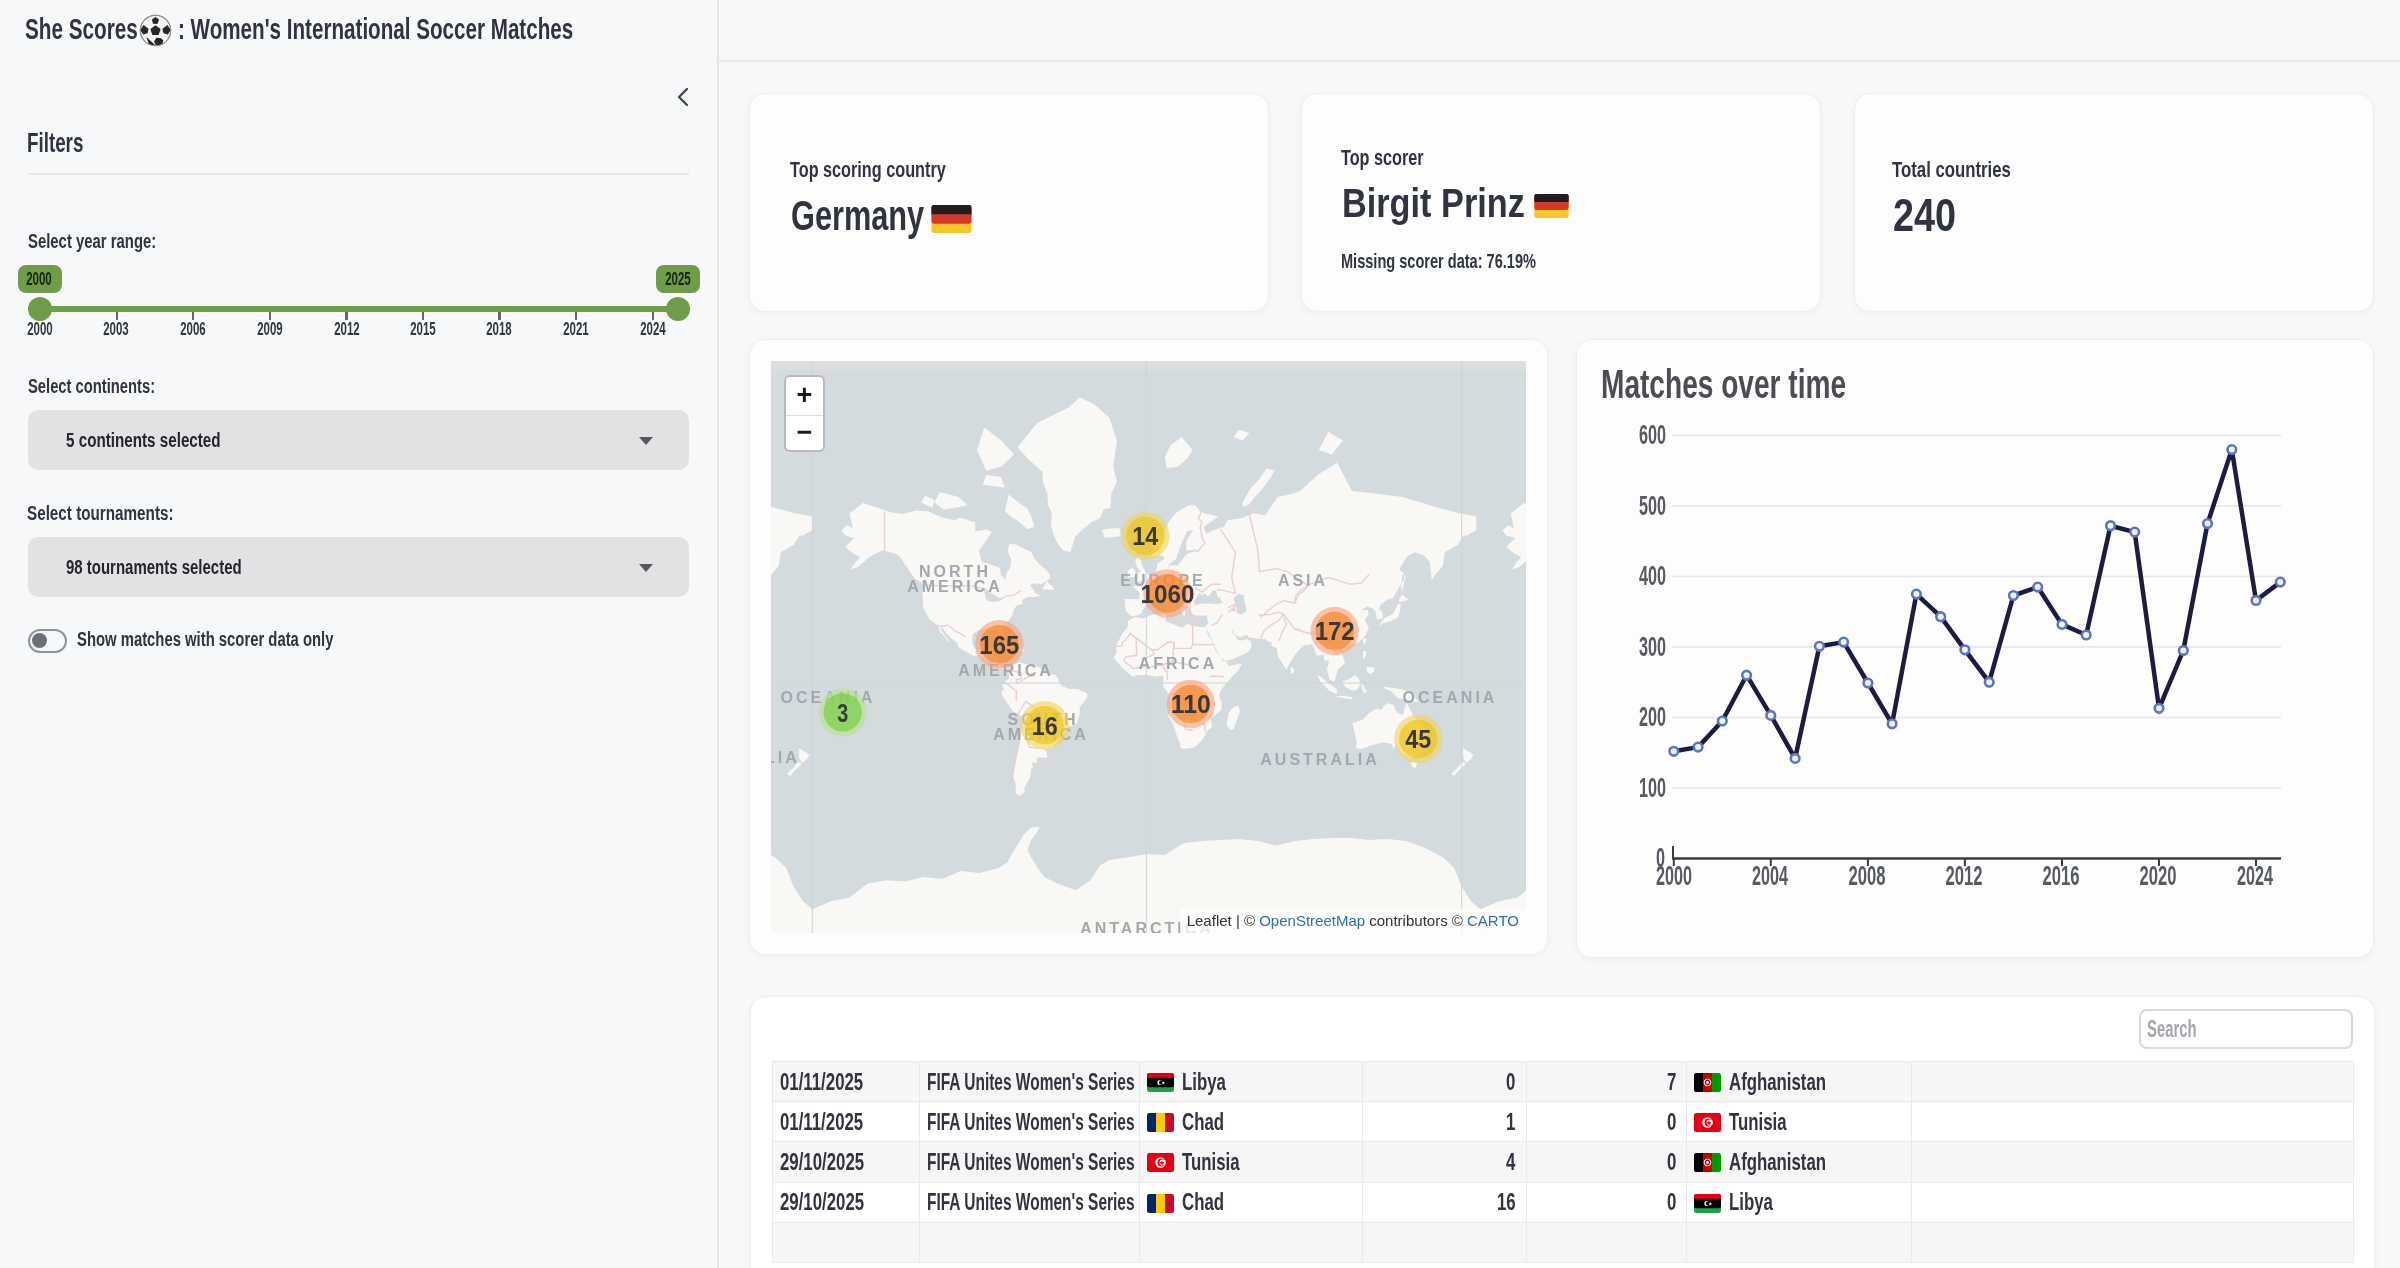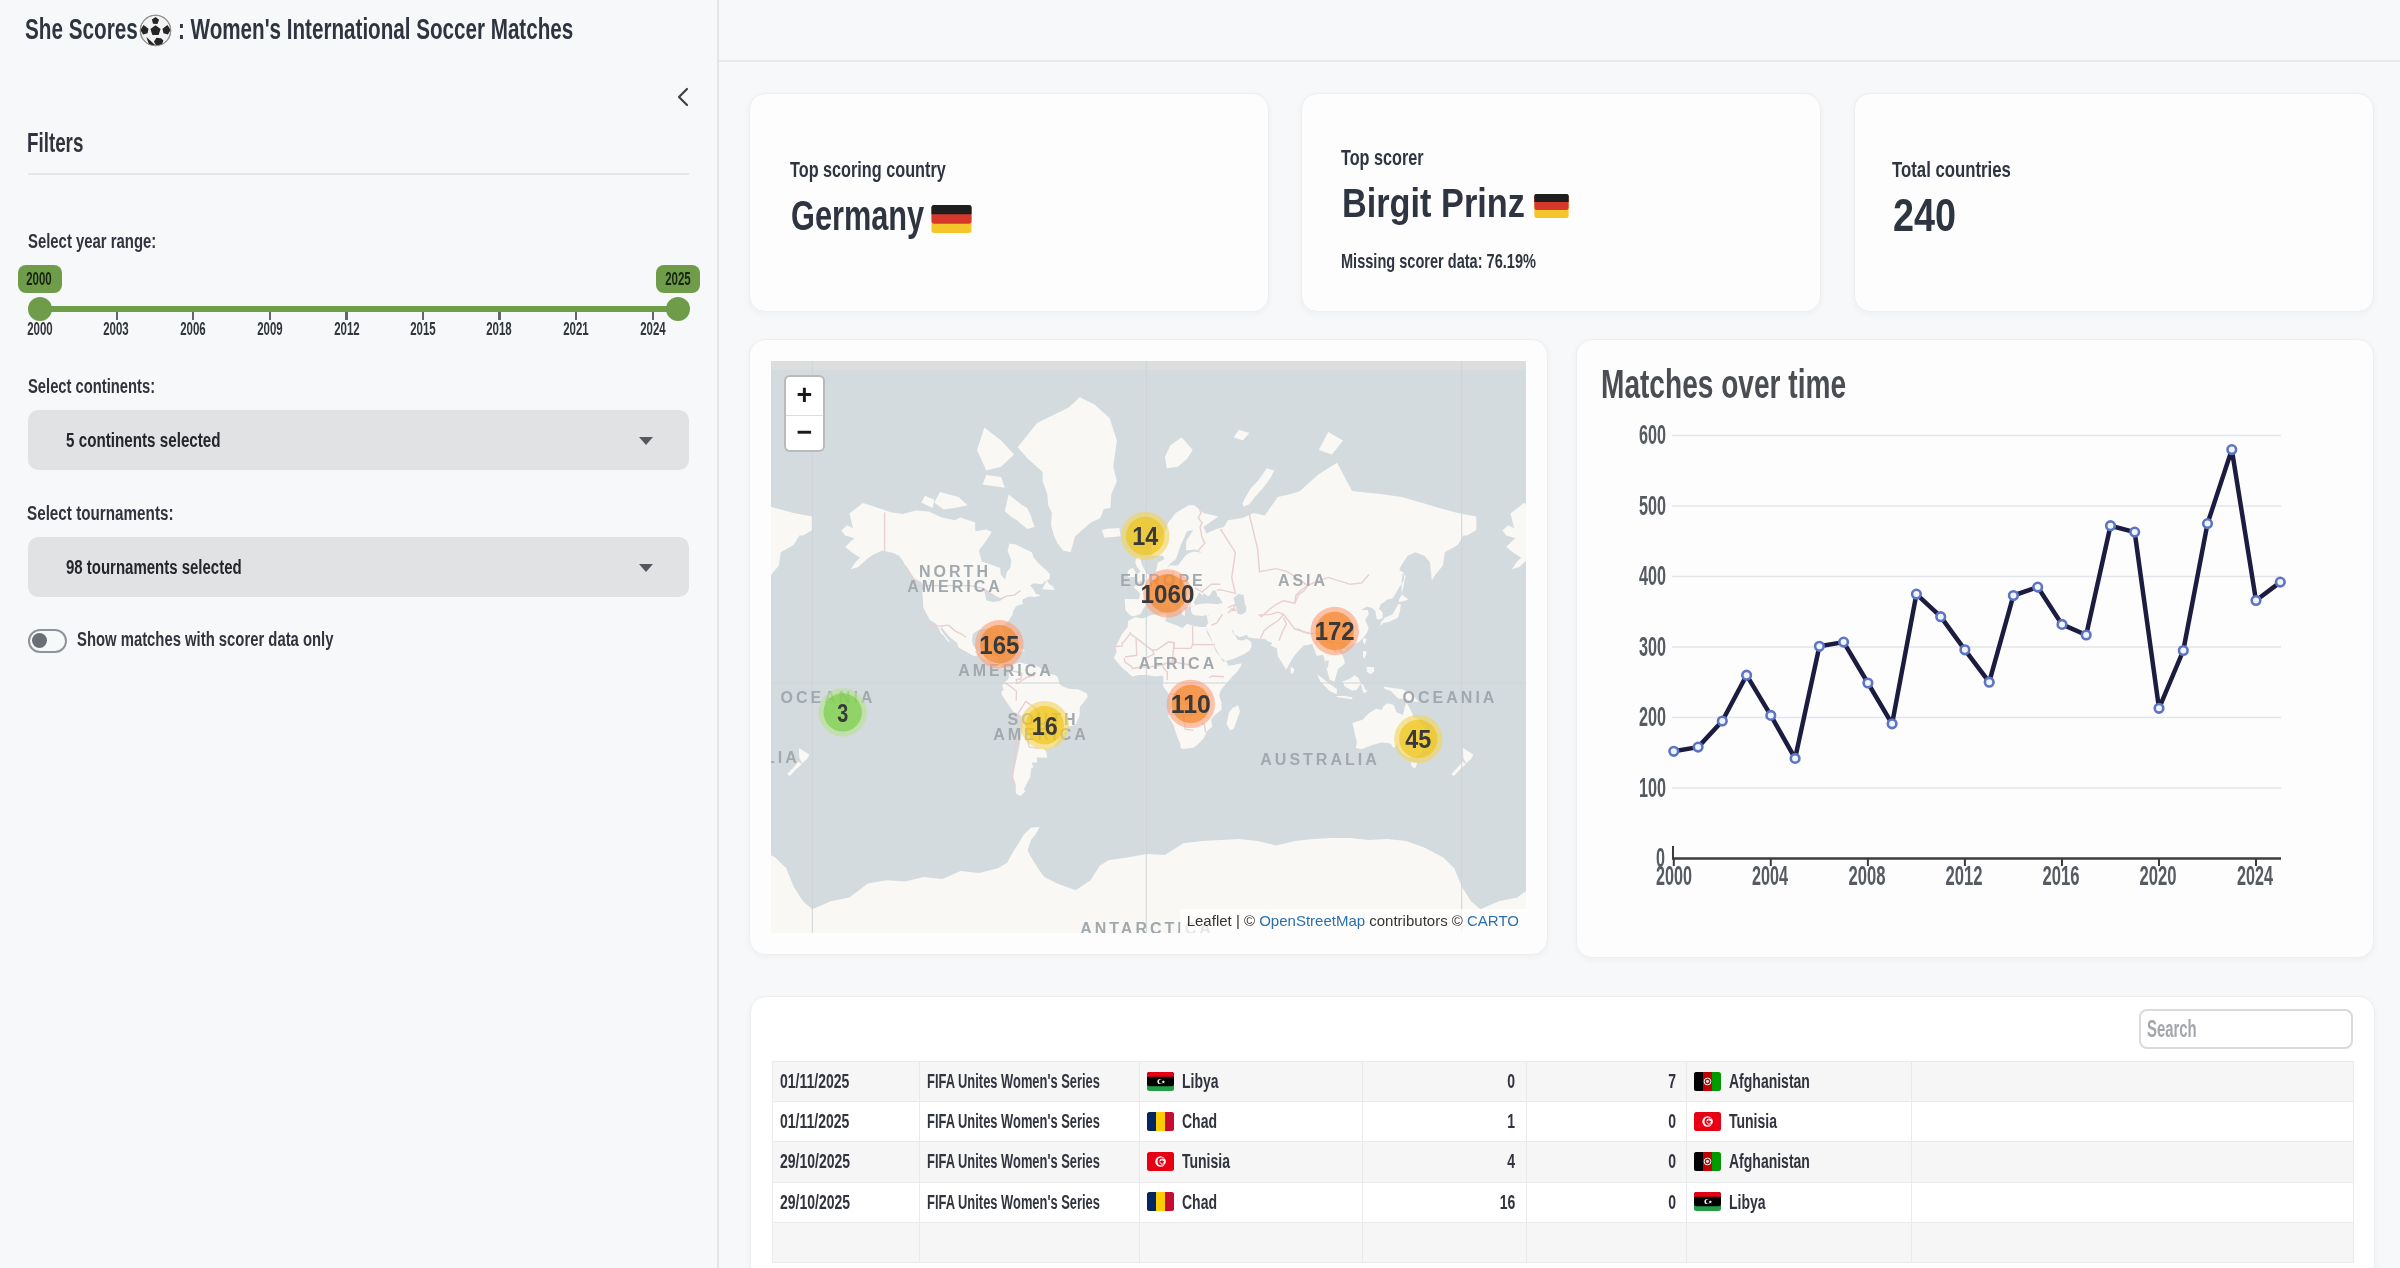--- a/index.html
+++ b/index.html
@@ -18,21 +18,21 @@
 .bord { fill:none; stroke:#e9cfd1; stroke-width:1.4; }
 #mapwrap { position:absolute; left:771px; top:361px; width:755px; height:572px; background:#dcdddd; overflow:hidden; }
 #zoomctl { position:absolute; left:13px; top:14px; width:41px; height:77px; background:#fff; border:2.5px solid rgba(130,130,130,.55); border-radius:6px; z-index:3; }
 #zoomctl .zline { position:absolute; left:0; top:37.5px; width:100%; height:1.5px; background:#ddd; }
 #zoomctl .zp { position:absolute; width:100%; text-align:center; font-size:27px; font-weight:bold; color:#1a1a1a; }
 #attr { position:absolute; right:0; bottom:0; background:rgba(255,255,255,.72); font-size:15px; color:#333; padding:3px 7px 4px 7px; z-index:3; white-space:nowrap; }
 #attr a { color:#2a70ae; }
 #tcard { position:absolute; left:750px; top:996px; width:1625px; height:400px; background:#fff; border:1.5px solid #eceeef; border-radius:16px; box-shadow:0 2px 6px rgba(40,50,60,.045); }
 #search { position:absolute; left:2139px; top:1009px; width:214px; height:40px; border:2px solid #d9dadc; border-radius:8px; background:#fff; }
 table { position:absolute; left:772px; top:1061px; width:1581px; border-collapse:collapse; table-layout:fixed; }
-th, td { border:1.5px solid #e9eaec; font-size:20px; height:40.2px; padding:0 0 0 7px; text-align:left; vertical-align:middle; }
+th, td { border:1.5px solid #e9eaec; font-size:24px; height:40.2px; padding:0 0 0 7px; text-align:left; vertical-align:middle; }
 th { font-weight:bold; color:#2e3440; font-size:25px; }
 td { color:#31333f; font-weight:bold; }
 tr.odd td { background:#f6f6f7; }
 th.c1,td.c1 { width:146.5px; } th.c2,td.c2 { width:220px; } th.c3,td.c3 { width:223.4px; }
 th.c4,td.c4 { width:163.7px; text-align:right; padding:0 10px 0 0; }
 th.c5,td.c5 { width:160.9px; text-align:right; padding:0 10px 0 0; }
 th.c6,td.c6 { width:224.1px; } th.c7,td.c7 { width:442px; }
 table .fl { width:27px; height:19px; margin-right:8px; vertical-align:-2.5px; }
 </style></head><body>
 <div id="hdr"></div>

